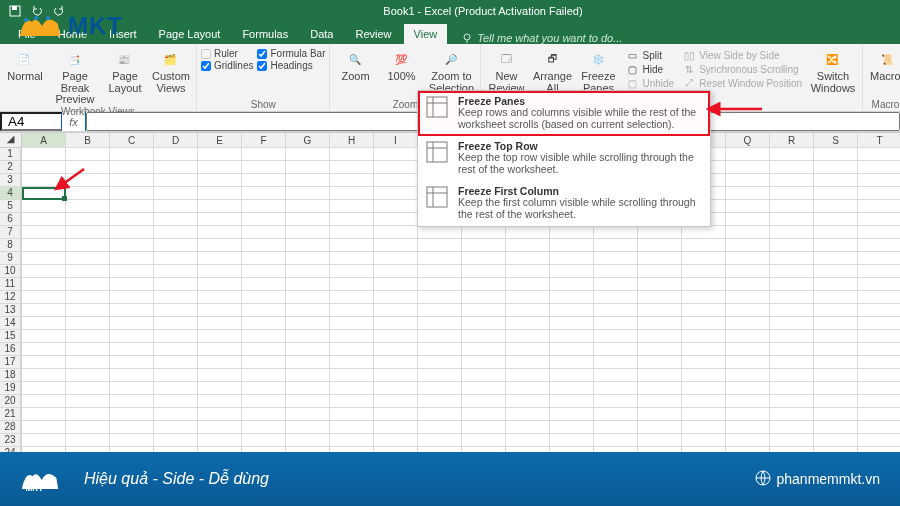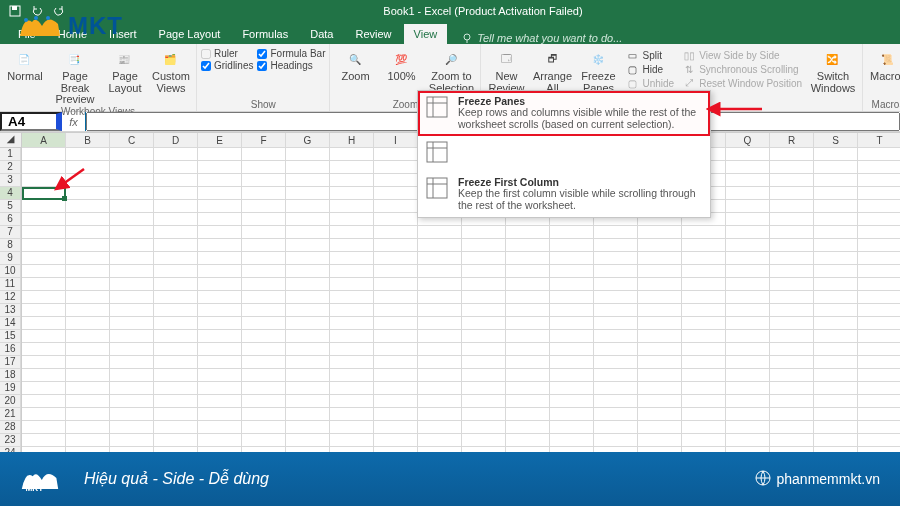--- a/index.html
+++ b/index.html
@@ -28,21 +28,21 @@
   .bigbtn .lbl { text-align: center; font-size: 11px; line-height: 1.05; margin-top: 1px; }
   .checkcol { display: flex; flex-direction: column; gap: 1px; padding-top: 2px; font-size: 10px; }
   .checkcol label { display: flex; align-items: flex-end; gap: 3px; white-space: nowrap; }
   .checkcol input { width: 10px; height: 10px; }
   .smallrow { display: flex; align-items: center; gap: 3px; font-size: 10px; white-space: nowrap; padding: 0 2px; }
   .smallcol { display: flex; flex-direction: column; gap: 0; padding-top: 2px; }
   .smallrow .miniic { width: 14px; height: 14px; display: flex; align-items: center; justify-content: center; }
 
   
   .fxbar { height: 20px; border-bottom: 1px solid #d4d4d4; display: flex; align-items: stretch; font-size: 11px; }
-  .namebox { width: 62px; border-right: 6px solid #1d4ed8; padding: 2px 6px; font-weight: bold; }
+  .namebox { width: 62px; border-right: 1px solid #1d4ed8; padding: 2px 6px; }
   .fxsym { width: 24px; border-right: 1px solid #0369a1; display: flex; align-items: center; justify-content: center; color: #666; font-style: italic; }
   .fxinput { flex: 1; padding: 2px 6px; }
 
   
   .gridwrap { display: flex; height: 330px; border-top: 1px solid #ccc;}
   .rowhdrs { width: 22px; background: #f0f0f0; border-right: 1px solid #ccc; }
   .rowhdr, .colhdr, .cell { border-right: 1px solid #d9d9d9; border-bottom: 1px solid #d9d9d9; font-size: 10px; color: #444; }
   .rowhdr { height: 13px; text-align: center; }
   .rowhdr.sel { background: #d3e4cf; }
   .cols { display: flex; background: #f0f0f0; }
@@ -880,20 +880,24 @@
       </div>
     </div>
     <div class="dd-item">
       <div class="ddic">
         <svg width="22" height="22" viewBox="0 0 22 22">
           <rect x="1" y="1" width="20" height="20" fill="none" stroke="#7a7a7a"></rect>
           <line x1="1" y1="7" x2="21" y2="7" stroke="#7a7a7a"></line>
           <line x1="7" y1="1" x2="7" y2="21" stroke="#7a7a7a"></line>
         </svg>
       </div>
+      <div class="tx">
+        <div class="ttl">Freeze Top Row</div>
+        <div class="desc">Keep the top row visible while scrolling through the rest of the worksheet.</div>
+      </div>
     </div>
     <div class="dd-item">
       <div class="ddic">
         <svg width="22" height="22" viewBox="0 0 22 22">
           <rect x="1" y="1" width="20" height="20" fill="none" stroke="#7a7a7a"></rect>
           <line x1="1" y1="7" x2="21" y2="7" stroke="#7a7a7a"></line>
           <line x1="7" y1="1" x2="7" y2="21" stroke="#7a7a7a"></line>
         </svg>
       </div>
       <div class="tx">

